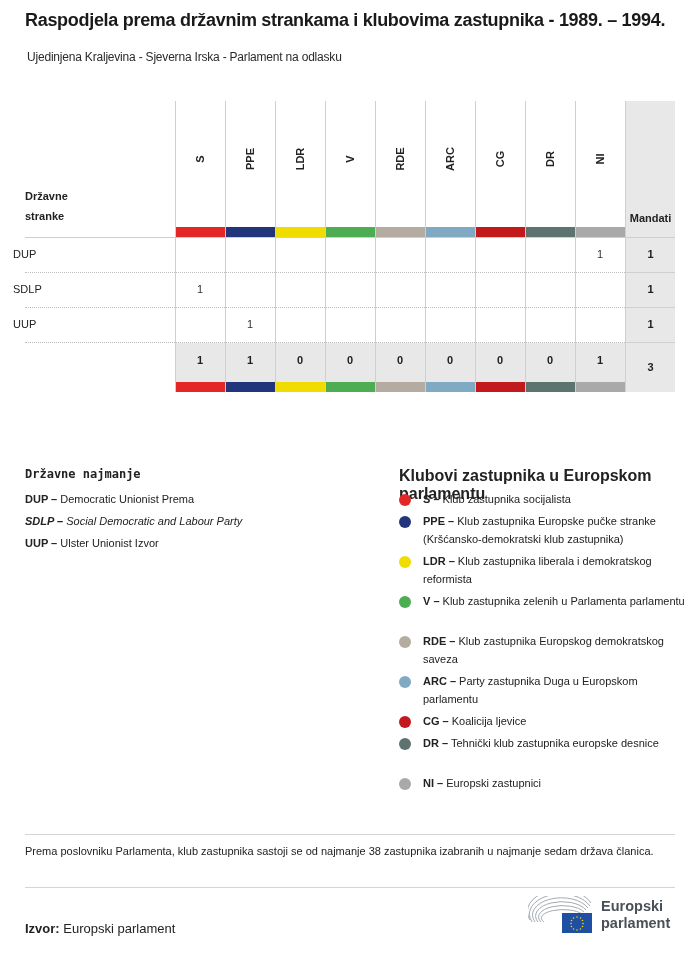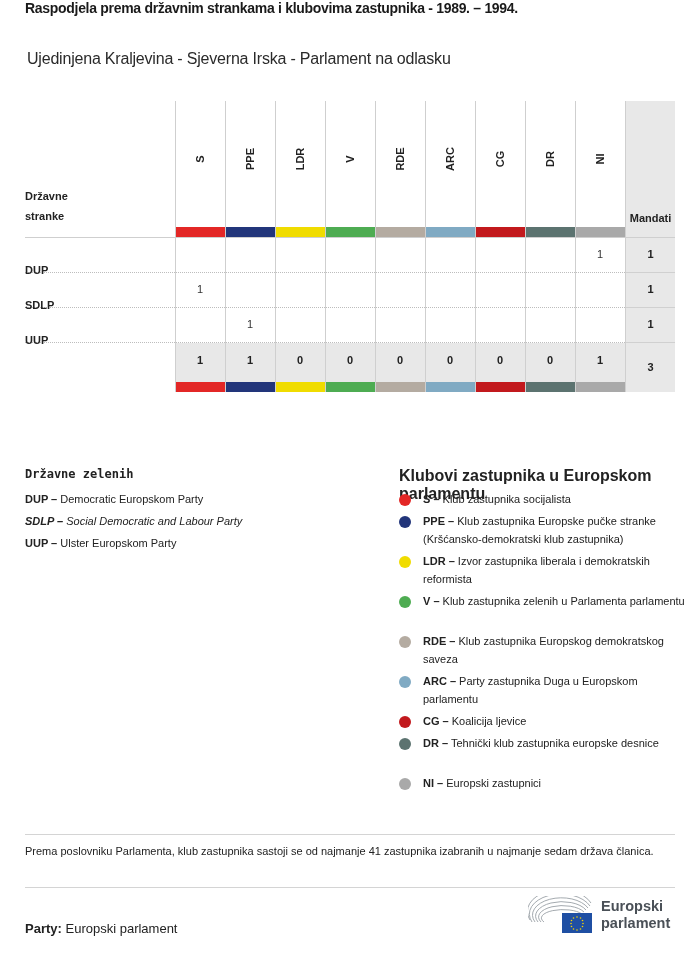--- a/index.html
+++ b/index.html
@@ -1,32 +1,32 @@
 <!DOCTYPE html>
 <html><head>
   <meta charset="utf-8">
   <style>
     * { box-sizing: border-box; margin: 0; padding: 0; }
     html, body { width: 700px; height: 955px; background: #ffffff; }
     body { position: relative; font-family: "Liberation Sans", sans-serif; color: #1a1a1a; overflow: hidden; }
-    .title { position: absolute; left: 25px; top: 0; font-size: 14px; font-weight: bold; letter-spacing: -0.3px; color: #1a1a1a; }
-    .subtitle { position: absolute; left: 27px; top: 50px; font-size: 16px; color: #2a2a2a; letter-spacing: -0.2px; }
+    .title { position: absolute; left: 25px; top: 10px; font-size: 18px; font-weight: bold; letter-spacing: -0.3px; color: #1a1a1a; }
+    .subtitle { position: absolute; left: 27px; top: 50px; font-size: 12px; color: #2a2a2a; letter-spacing: -0.2px; }
 
     
     .tbl { position: absolute; left: 0; top: 0; width: 700px; height: 400px; }
     .row-header-label { position: absolute; left: 25px; top: 186px; font-size: 11px; font-weight: bold; line-height: 20px; color: #222; }
     .vline { position: absolute; width: 1px; background: #cfcfcf; }
     .col-head { position: absolute; top: 101px; width: 50px; height: 126px; }
     .col-head span { position: absolute; left: 50%; top: 58px; transform: translate(-50%, -50%) rotate(-90deg); font-size: 11px; font-weight: bold; white-space: nowrap; color: #222; }
     .colorbar { position: absolute; height: 10px; width: 49px; }
     .mandati-col { position: absolute; left: 626px; top: 101px; width: 49px; height: 291px; background: #e8e8e8; }
     .mandati-head { position: absolute; left: 626px; top: 212px; width: 49px; font-size: 11px; font-weight: bold; text-align: center; color: #222; }
     .hline-solid { position: absolute; height: 1px; background: #cfcfcf; }
     .hline-dot { position: absolute; height: 0; border-top: 1px dotted #bdbdbd; }
-    .row-label { position: absolute; left: 25px; font-size: 11px; font-weight: bold; color: #222; margin-top: 16px; }
+    .row-label { position: absolute; left: 13px; font-size: 11px; font-weight: normal; color: #222; }
     .cell { position: absolute; width: 50px; text-align: center; font-size: 11px; color: #333; }
     .mcell { position: absolute; left: 626px; width: 49px; text-align: center; font-size: 11px; font-weight: bold; color: #222; }
     .totals-bg { position: absolute; left: 175px; top: 343px; width: 450px; height: 39px; background: #e8e8e8; }
     .tcell { position: absolute; width: 50px; text-align: center; font-size: 11px; font-weight: bold; color: #222; }
 
     
     .legend-left-title { position: absolute; left: 25px; top: 467px; font-family: "DejaVu Sans Mono", monospace; font-size: 12px; font-weight: bold; color: #222; }
     .legend-left-item { position: absolute; left: 25px; font-size: 11px; color: #222; }
     .legend-left-item b { font-weight: bold; }
     .legend-right-title { position: absolute; left: 399px; top: 467px; font-size: 16px; font-weight: bold; color: #222; }
@@ -157,40 +157,40 @@
     <div class="cell" style="left: 325px; top: 318px;"></div>
     <div class="cell" style="left: 375px; top: 318px;"></div>
     <div class="cell" style="left: 425px; top: 318px;"></div>
     <div class="cell" style="left: 475px; top: 318px;"></div>
     <div class="cell" style="left: 525px; top: 318px;"></div>
     <div class="cell" style="left: 575px; top: 318px;"></div>
     <div class="mcell" style="top: 318px;">1</div>
     <div class="mcell" style="top: 361px;">3</div>
   </div>
 
-<div class="legend-left-title">Državne zelenih</div>
+<div class="legend-left-title">Državne najmanje</div>
 <div id="legend-left">
-    <div class="legend-left-item" style="top: 493px;"><b>DUP –</b> <span>Democratic Europskom Party</span></div>
+    <div class="legend-left-item" style="top: 493px;"><b>DUP –</b> <span>Democratic Unionist Prema</span></div>
     <div class="legend-left-item" style="top: 515px; font-style: italic;"><b>SDLP –</b> <span>Social Democratic and Labour Party</span></div>
-    <div class="legend-left-item" style="top: 537px;"><b>UUP –</b> <span>Ulster Europskom Party</span></div>
+    <div class="legend-left-item" style="top: 537px;"><b>UUP –</b> <span>Ulster Unionist Izvor</span></div>
   </div>
 
 <div class="legend-right-title">Klubovi zastupnika u Europskom parlamentu</div>
 <div id="legend-right">
     <div class="legend-right-item" style="top: 490px;">
       <span class="dot" style="background:#e32726"></span>
       <div class="txt"><b>S –</b> <span>Klub zastupnika socijalista</span></div>
     </div>
     <div class="legend-right-item" style="top: 512px;">
       <span class="dot" style="background:#22357a"></span>
       <div class="txt"><b>PPE –</b> <span>Klub zastupnika Europske pučke stranke (Kršćansko-demokratski klub zastupnika)</span></div>
     </div>
     <div class="legend-right-item" style="top: 552px;">
       <span class="dot" style="background:#f0dc00"></span>
-      <div class="txt"><b>LDR –</b> <span>Izvor zastupnika liberala i demokratskih reformista</span></div>
+      <div class="txt"><b>LDR –</b> <span>Klub zastupnika liberala i demokratskog reformista</span></div>
     </div>
     <div class="legend-right-item" style="top: 592px;">
       <span class="dot" style="background:#4eac52"></span>
       <div class="txt"><b>V –</b> <span>Klub zastupnika zelenih u Parlamenta parlamentu</span></div>
     </div>
     <div class="legend-right-item" style="top: 632px;">
       <span class="dot" style="background:#b4aba1"></span>
       <div class="txt"><b>RDE –</b> <span>Klub zastupnika Europskog demokratskog saveza</span></div>
     </div>
     <div class="legend-right-item" style="top: 672px;">
@@ -205,24 +205,24 @@
       <span class="dot" style="background:#5c7370"></span>
       <div class="txt"><b>DR –</b> <span>Tehnički klub zastupnika europske desnice</span></div>
     </div>
     <div class="legend-right-item" style="top: 774px;">
       <span class="dot" style="background:#a9a9a9"></span>
       <div class="txt"><b>NI –</b> <span>Europski zastupnici</span></div>
     </div>
   </div>
 
 <div class="sep" style="top:834px"></div>
-<div class="note">Prema poslovniku Parlamenta, klub zastupnika sastoji se od najmanje 41 zastupnika izabranih u najmanje sedam država članica.</div>
+<div class="note">Prema poslovniku Parlamenta, klub zastupnika sastoji se od najmanje 38 zastupnika izabranih u najmanje sedam država članica.</div>
 <div class="sep" style="top:887px"></div>
 
-<div class="source"><b>Party:</b> <span>Europski parlament</span></div>
+<div class="source"><b>Izvor:</b> <span>Europski parlament</span></div>
 
 <div class="logo">
   <svg width="68" height="40" viewBox="0 0 68 40" style="position:absolute;left:0;top:0">
     <g fill="none" stroke="#9aa0a6" stroke-width="0.9">
       <path d="M4 26 A30 19 0 0 1 62 10"></path>
       <path d="M7 26 A27 16 0 0 1 60 12"></path>
       <path d="M10 26 A24 13 0 0 1 58 14"></path>
       <path d="M13 26 A21 10 0 0 1 56 16"></path>
       <path d="M16 26 A18 7 0 0 1 54 18"></path>
       <path d="M2 24 A32 21 0 0 1 63 7"></path>

